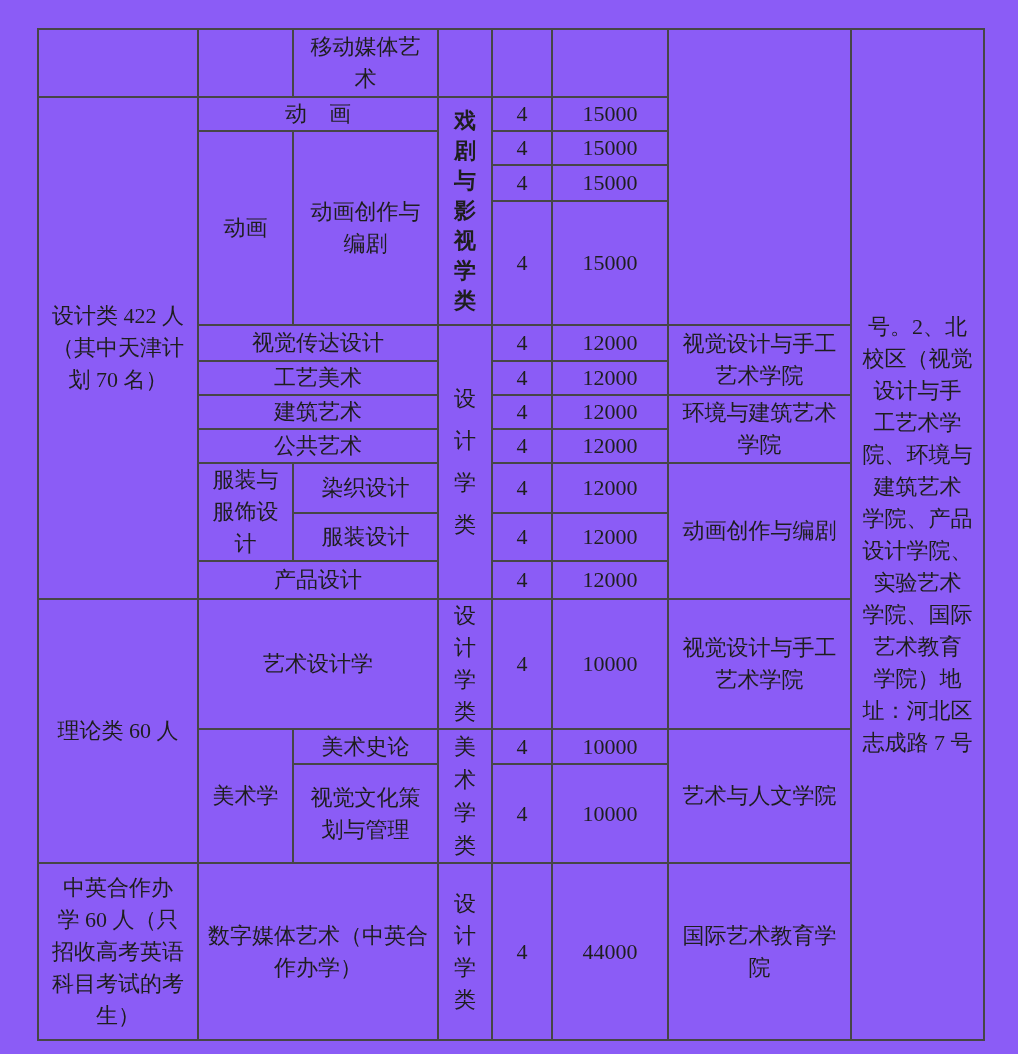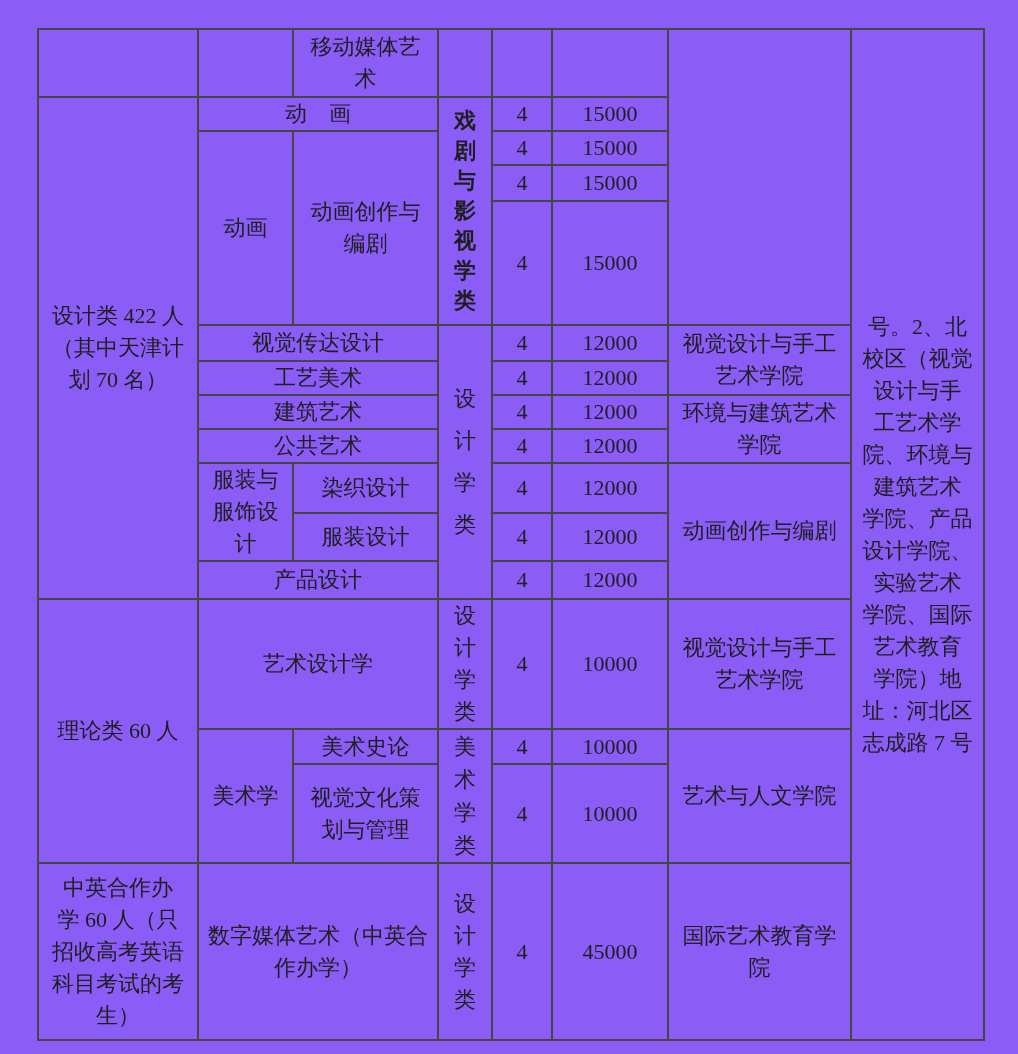--- a/index.html
+++ b/index.html
@@ -183,18 +183,18 @@
         <td class="preline">中英合作办
 学 60 人（只
 招收高考英语
 科目考试的考
 生）</td>
         <td colspan="2">数字媒体艺术（中英合作办学）</td>
         <td>
             <div class="vtext lh32">设计学类</div>
           </td>
         <td>4</td>
-        <td>45000</td>
+        <td>44000</td>
         <td>国际艺术教育学院</td>
       </tr>
     </tbody>
   </table>
 </div>
 
 </body></html>

